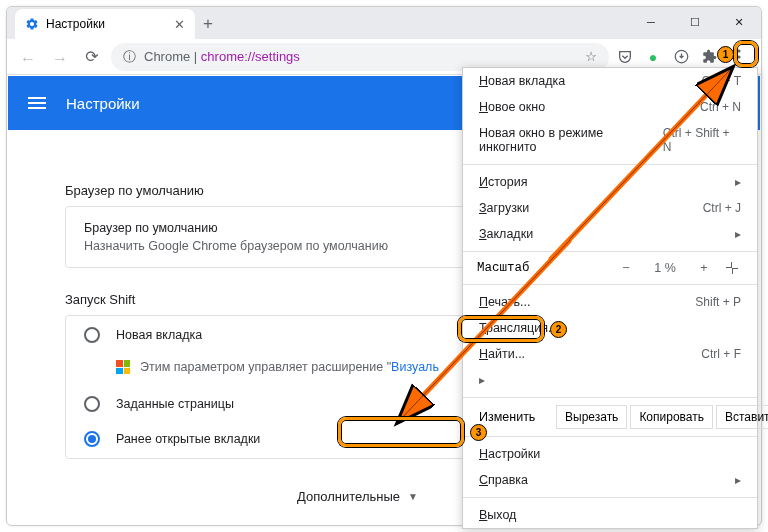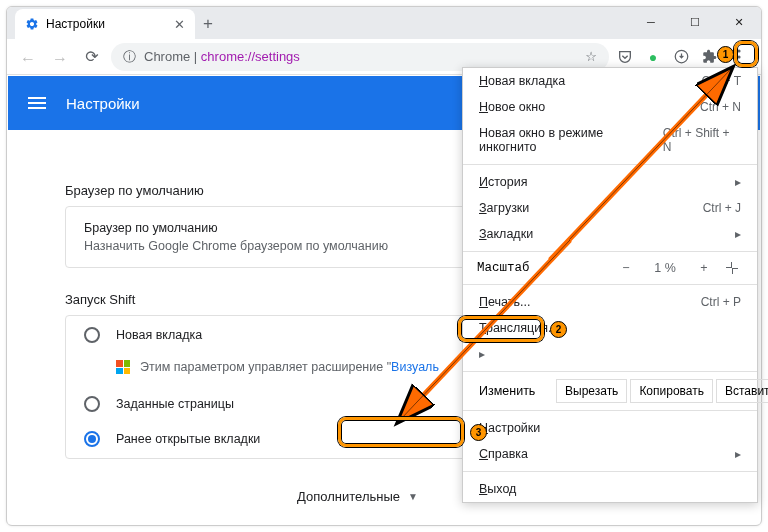--- a/index.html
+++ b/index.html
@@ -199,24 +199,28 @@
   <div class="dd-zoom">
     <span class="label">Масштаб</span>
     <span class="zb">−</span>
     <span class="zb" style="width:44px">1 %</span>
     <span class="zb">+</span>
     <span class="zb"><span class="fullscreen-icon"></span></span>
   </div>
   <div class="dd-sep"></div>
   <div class="dd-item">
       <span><span class="u">П</span>ечать...</span>
-      <span class="shortcut">Ctrl + P</span>
+      <span class="shortcut">Shift + P</span>
     </div>
   <div class="dd-item">
       <span><span class="u">Т</span>рансляция...</span>
+    </div>
+  <div class="dd-item">
+      <span><span class="u">Н</span>айти...</span>
+      <span class="shortcut">Ctrl + F</span>
     </div>
   <div class="dd-item">
       <span class="shortcut">▸</span>
     </div>
   <div class="dd-sep"></div>
   <div class="dd-edit">
     <span class="label">Изменить</span>
     <span class="eb">Вырезать</span>
     <span class="eb">Копировать</span>
     <span class="eb">Вставить</span>

